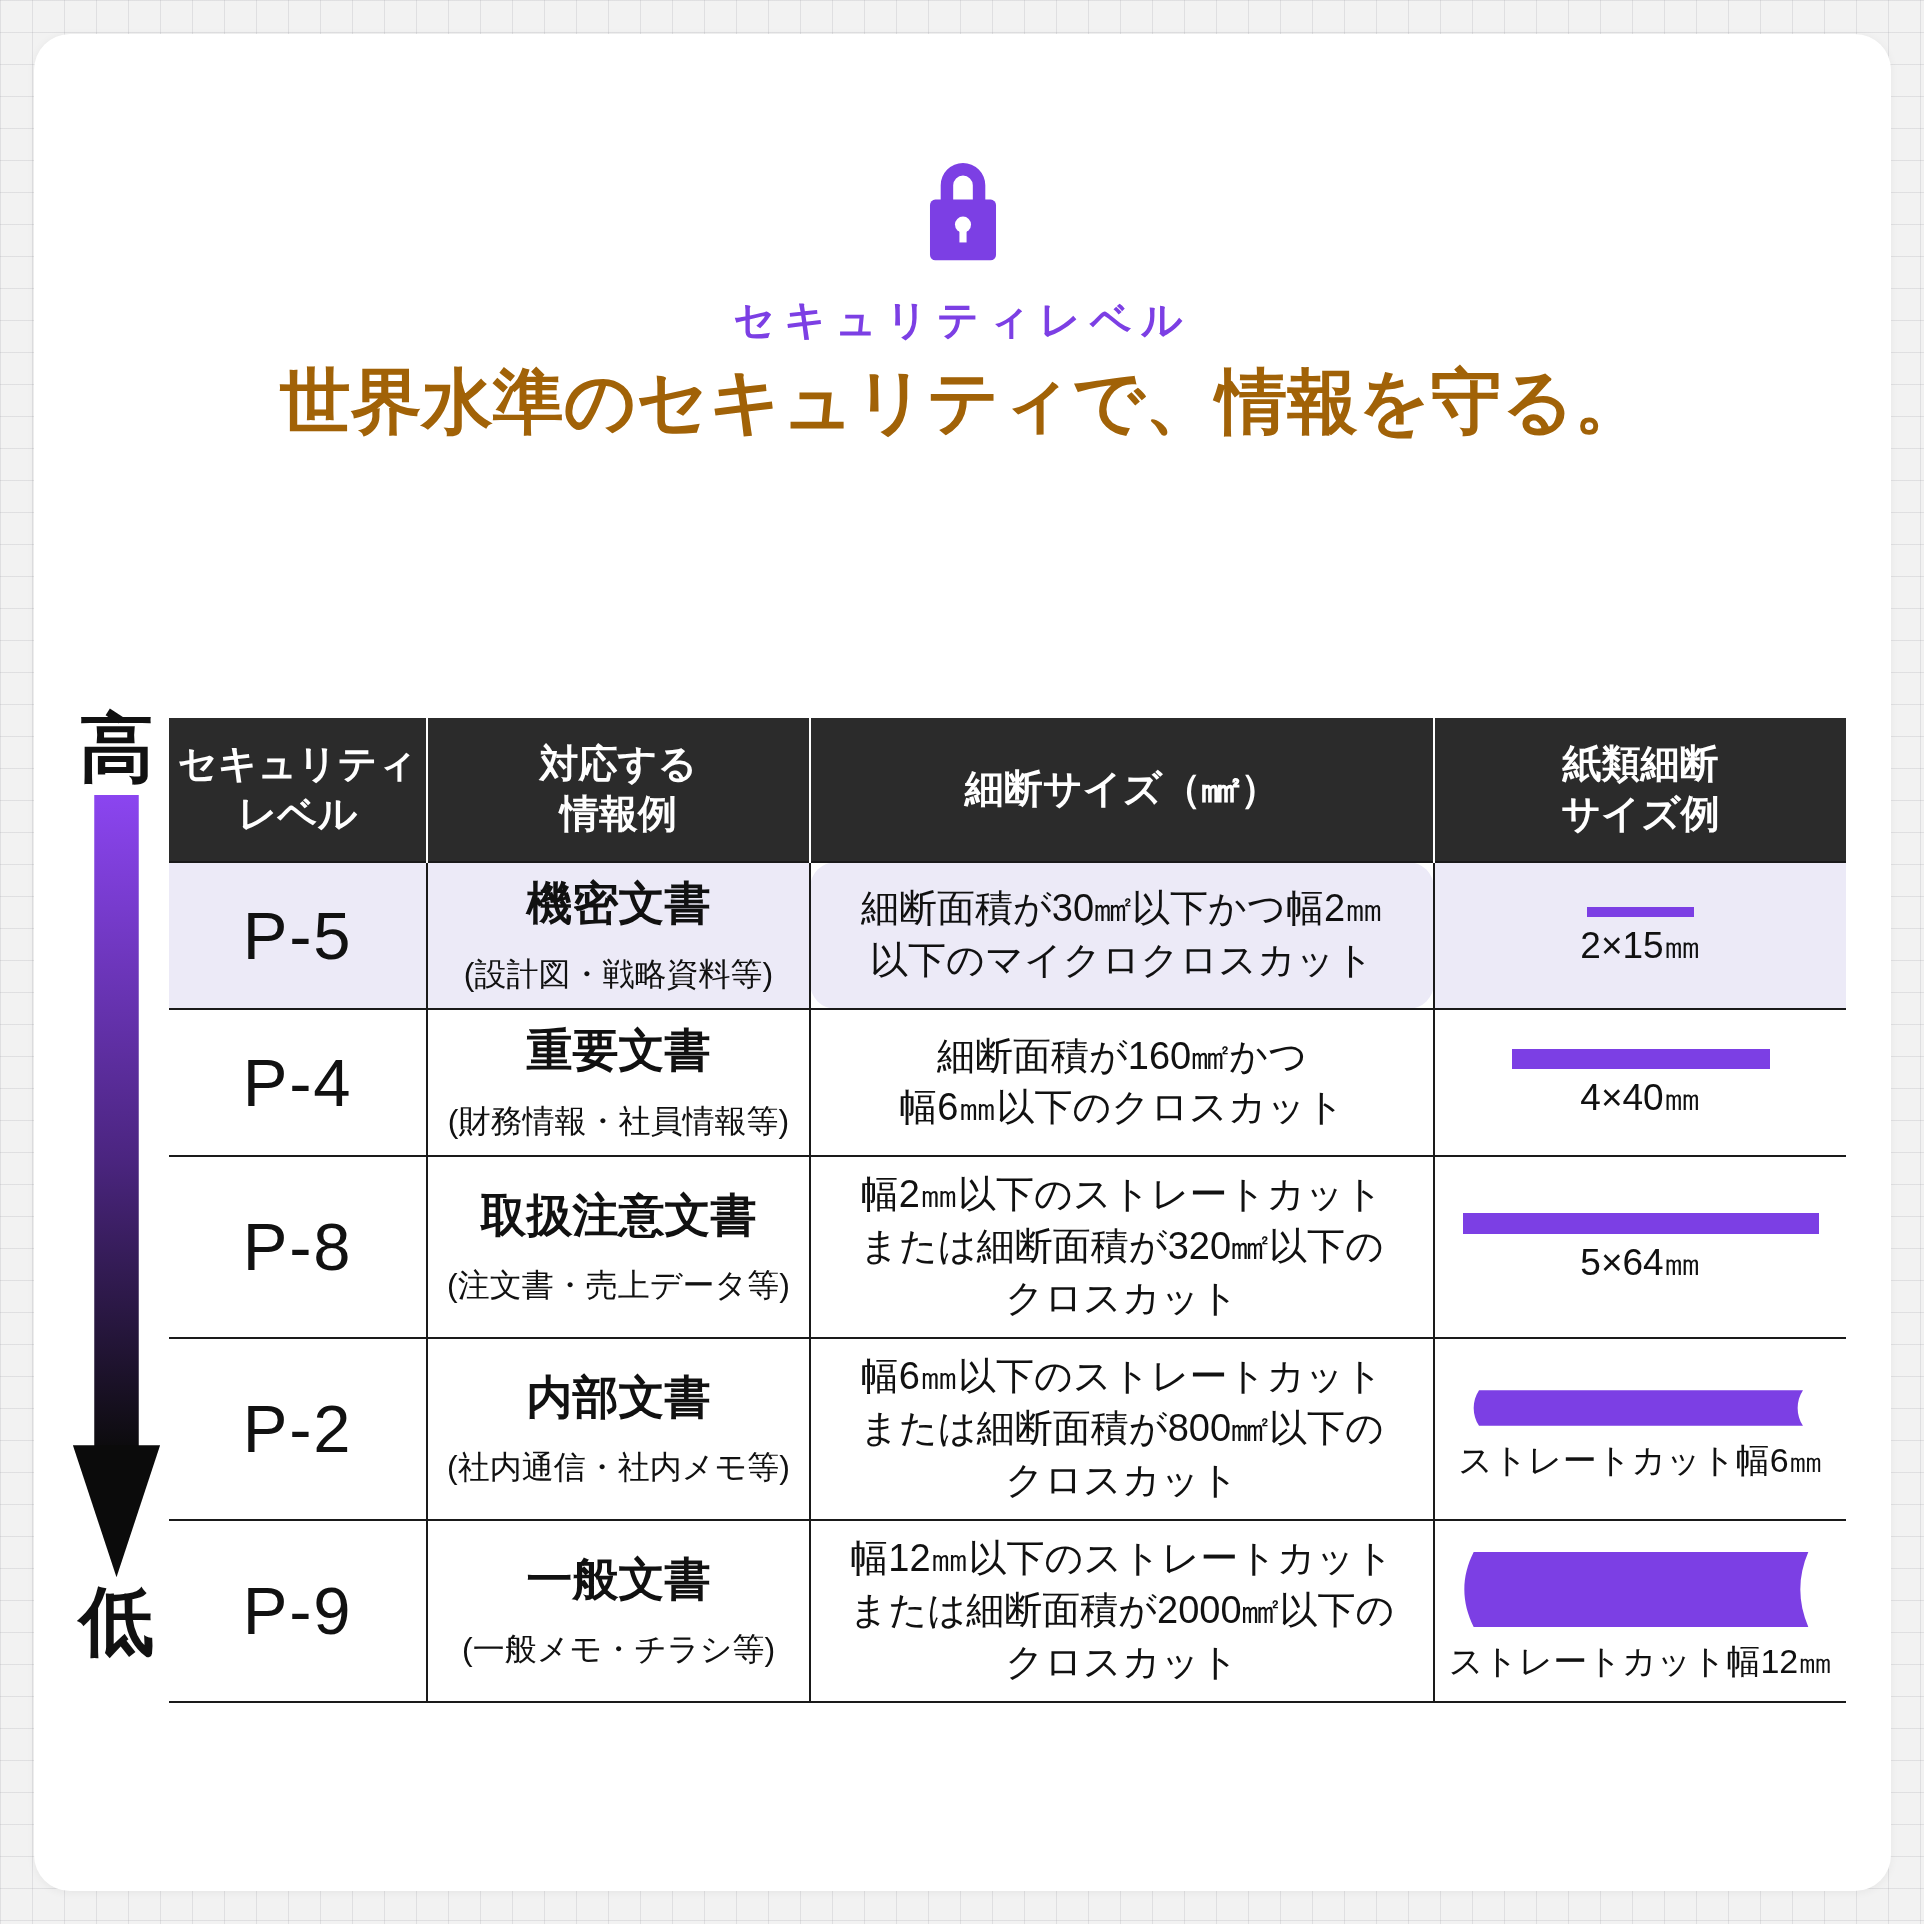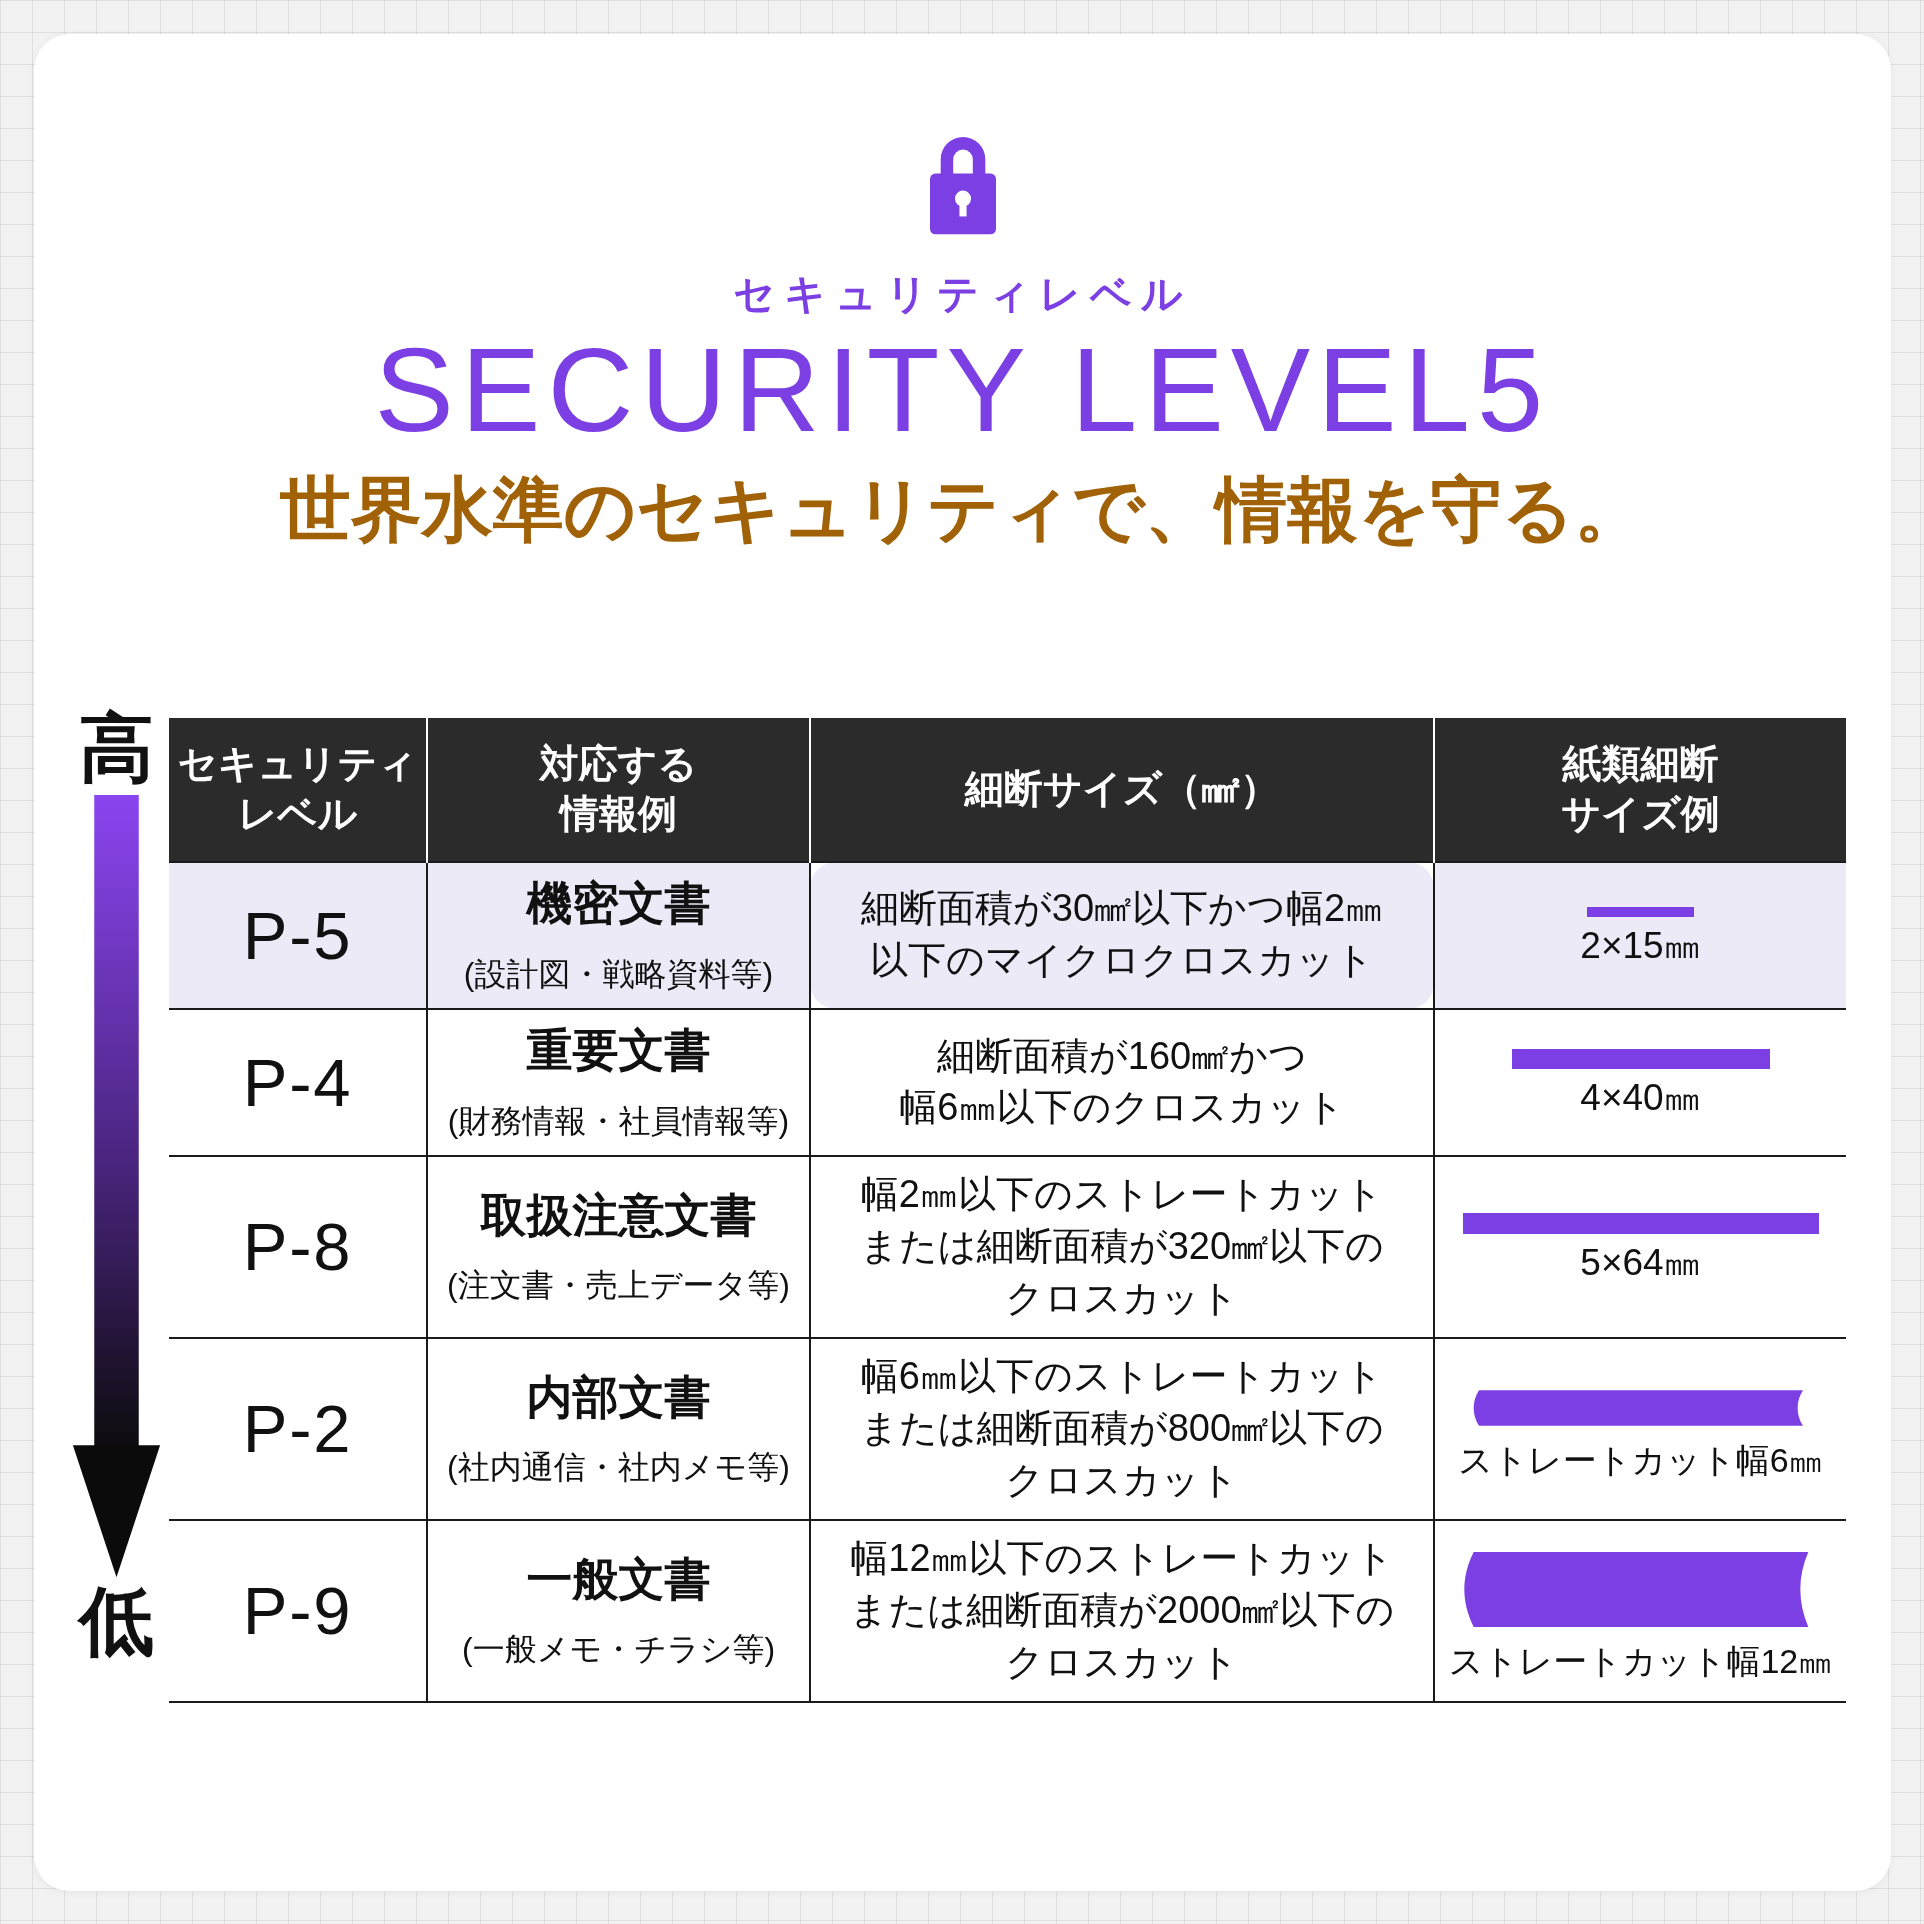--- a/index.html
+++ b/index.html
@@ -31,21 +31,21 @@
     height: 1857px;
     background: #ffffff;
     border-radius: 36px;
     box-shadow: 0 1.8px 9px rgba(0,0,0,0.05);
     overflow: hidden;
   }
 
   
   #header {
     text-align: center;
-    padding-top: 86px;
+    padding-top: 112px;
   }
   .lock-wrap {
     display: block;
     margin: 0 auto 16px auto;
     width: 116px;
     height: 134px;
   }
   .sub-jp {
     color: #7c3fe4;
     font-size: 41px;
@@ -187,21 +187,20 @@
   <div id="header">
 
     <svg class="lock-wrap" viewBox="0 0 130 150">
       <path d="M40 62 V44 a25 25 0 0 1 50 0 V62 h-14 V44 a11 11 0 0 0 -22 0 V62 Z" fill="#7c3fe4"></path>
       <rect x="28" y="60" width="74" height="68" rx="6" fill="#7c3fe4"></rect>
       <circle cx="65" cy="88" r="9" fill="#ffffff"></circle>
       <rect x="61" y="88" width="8" height="20" fill="#ffffff"></rect>
     </svg>
 
     <p class="sub-jp">セキュリティレベル</p>
-    <h1 class="title-en">SECURITY LEVEL5</h1>
     <p class="lead-jp">世界水準のセキュリティで、情報を守る。</p>
   </div>
 
   <div id="axis">
     <div class="axis-label axis-top">高</div>
     <svg class="axis-arrow" viewBox="0 0 118 880" preserveAspectRatio="none">
       <defs>
         <linearGradient id="axisGrad" x1="0" y1="0" x2="0" y2="1">
           <stop offset="0%" stop-color="#8b45f0"></stop>
           <stop offset="55%" stop-color="#4b2580"></stop>

